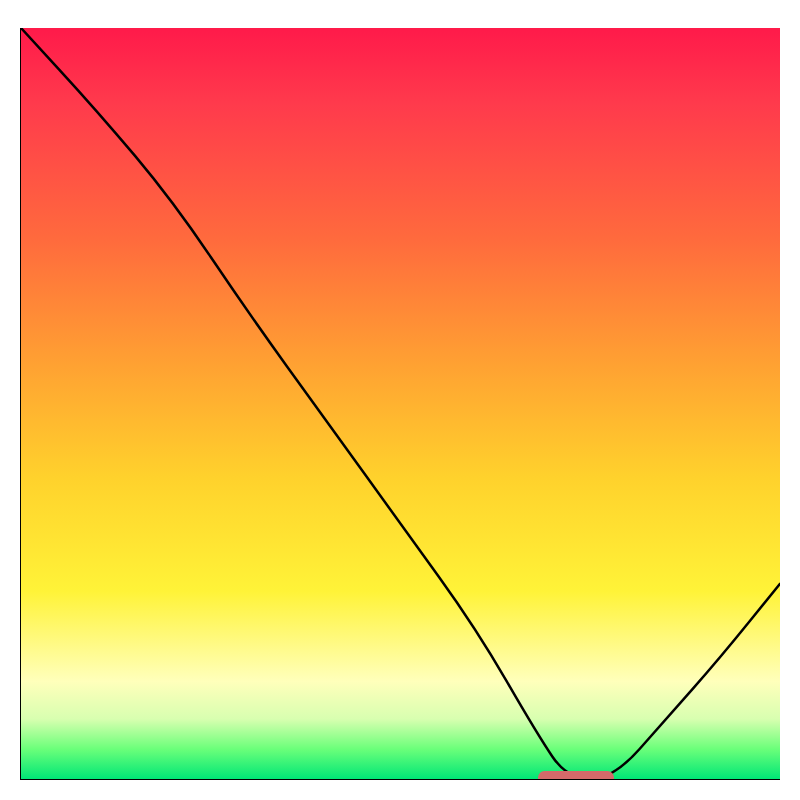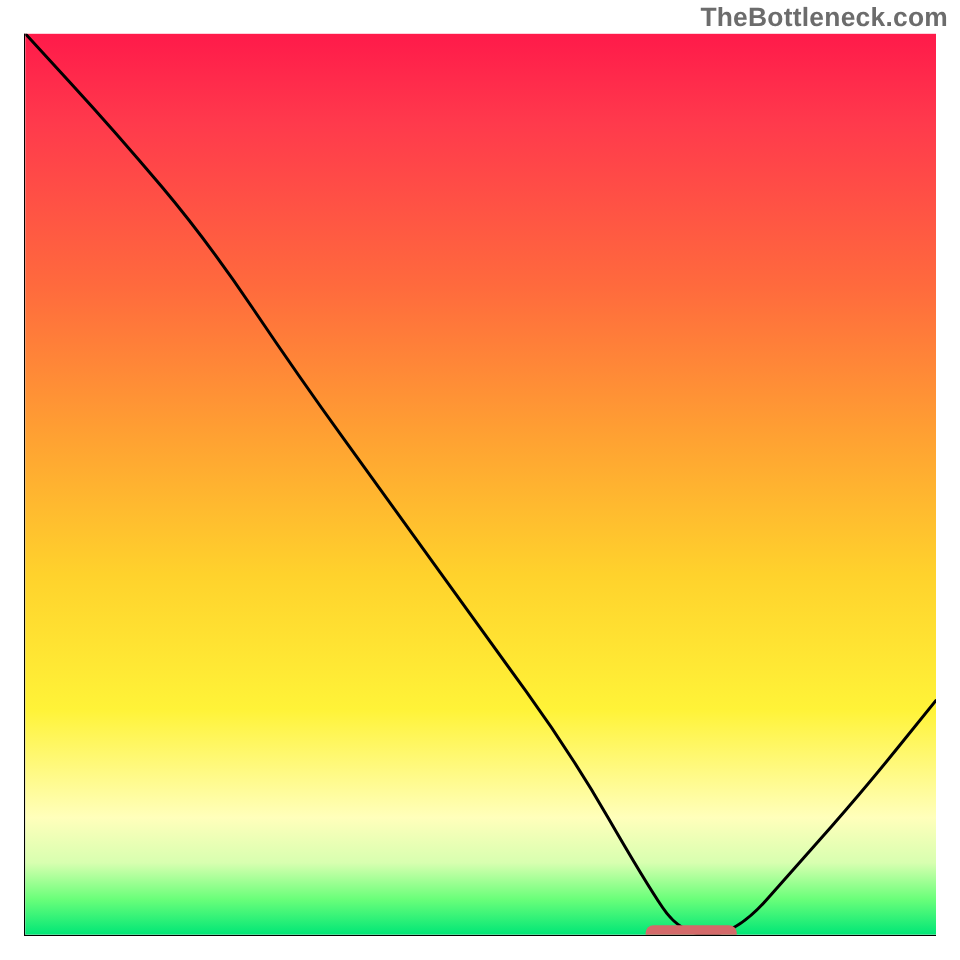--- a/index.html
+++ b/index.html
@@ -68,21 +68,20 @@
     height: 13px;
     border-radius: 6.5px;
     z-index: 4;
   }
 </style>
 </head>
 <body>
 
 <div class="container">
 
-  <div class="watermark">TheBottleneck.com</div>
 
   <div class="plot-area">
 
     <div class="gradient-bg"></div>
 
     <svg class="curve-svg" viewBox="0 0 760 752" preserveAspectRatio="none">
 
       <path id="curve-path" fill="none" stroke="#000000" stroke-width="2.5" stroke-linejoin="round" stroke-linecap="round" d="M 0 0 Q 0 0 38 41.360000000000014 Q 76 82.72000000000003 114 127.84000000000003 Q 152 172.96000000000004 190 229.36 Q 228 285.76 266 338.4 Q 304 391.04 342 443.68 Q 380 496.32 418 548.96 Q 456 601.6 486.40000000000003 654.24 Q 516.8000000000001 706.88 532 729.44 Q 547.1999999999999 752 570 752 Q 592.8000000000001 752 619.4000000000001 721.9200000000001 Q 646 691.84 672.6 661.76 Q 699.2 631.68 729.6 594.0799999999999 T 760 556.48"></path>
     </svg>
 

